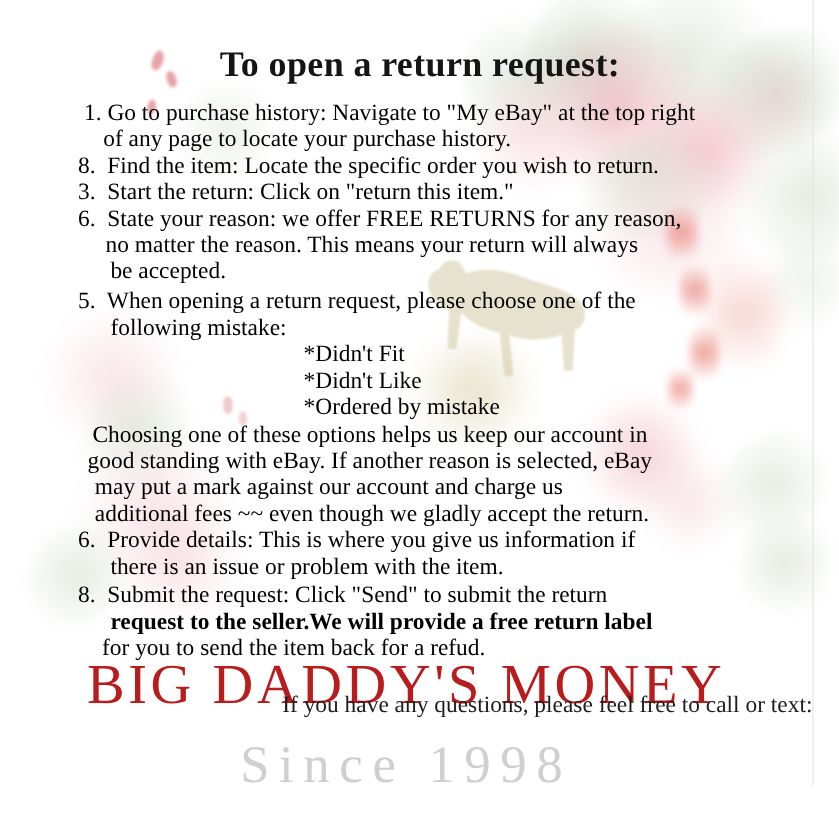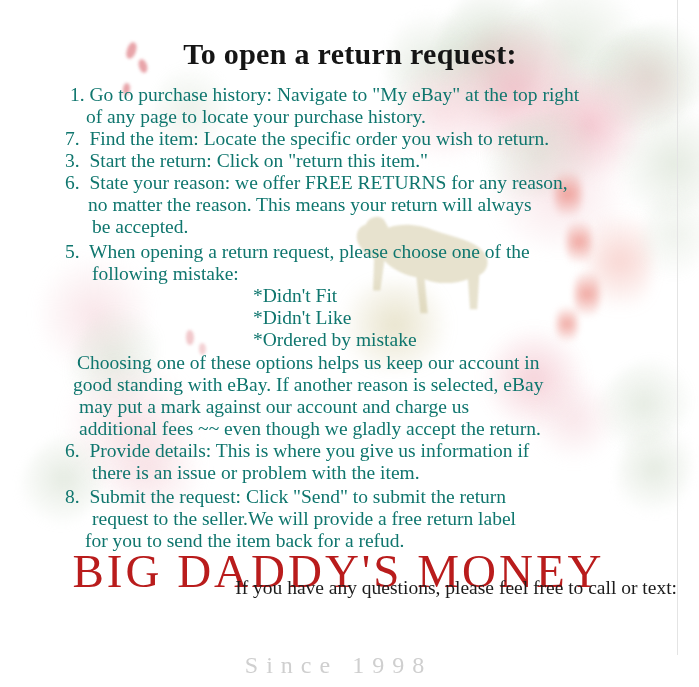--- a/index.html
+++ b/index.html
@@ -18,28 +18,28 @@
   .palesage  {background:radial-gradient(circle,rgba(208,219,202,.55) 0%,rgba(208,219,202,0) 70%);}
   .coral     {background:radial-gradient(circle,rgba(233,128,118,.70) 0%,rgba(233,128,118,0) 70%);filter:blur(3px);}
   .coralfaint{background:radial-gradient(circle,rgba(238,150,140,.40) 0%,rgba(238,150,140,0) 70%);}
   .reddab    {background:rgba(214,90,98,.55);filter:blur(1.5px);border-radius:45% 55% 50% 50%;}
   .tanwash   {background:radial-gradient(circle,rgba(190,176,110,.35) 0%,rgba(190,176,110,0) 70%);}
   .leafshape{border-radius:80% 20% 75% 25%/70% 30% 70% 30%;filter:blur(5px);}
   .edge-line{position:absolute;left:677px;top:0;width:1px;height:655px;background:#e4e4e4;z-index:1;}
   
   .wm{position:absolute;left:0;width:677px;text-align:center;z-index:2;pointer-events:none;}
   .wm-brand{top:544px;font-size:47px;letter-spacing:3px;color:#b91c1c;}
-  .wm-since{top:612px;font-size:24px;letter-spacing:8px;color:#cfcfcf;margin-top:40px;}
+  .wm-since{top:612px;font-size:44px;letter-spacing:8px;color:#cfcfcf;}
   
   .title{
     position:absolute;top:37px;left:0;width:656px;margin:0;text-align:center;
     font-size:30px;font-weight:700;letter-spacing:.3px;z-index:5;color:#151515;padding-left:22px;
   }
   .line{
-    position:absolute;white-space:pre;font-size:19.5px;line-height:22px;z-index:5;color:#0f766e;
+    position:absolute;white-space:pre;font-size:19.5px;line-height:22px;z-index:5;color:#000000;
   }
   .centerline{
     position:absolute;left:0;width:677px;text-align:right;font-size:19.5px;line-height:22px;z-index:5;
   }
   .deer{position:absolute;left:338px;top:212px;z-index:1;filter:blur(1px);opacity:.55;}
 </style>
 </head>
 <body>
 
 <div class="canvas">
@@ -92,36 +92,36 @@
   <div class="edge-line"></div>
 
   <div class="wm wm-brand">BIG DADDY'S MONEY</div>
   <div class="wm wm-since">Since 1998</div>
 
   <h1 class="title">To open a return request:</h1>
 
   <div id="body-lines">
       <div class="line" style="top: 84px; left: 70px;">1. Go to purchase history: Navigate to "My eBay" at the top right</div>
       <div class="line" style="top: 106px; left: 86px;">of any page to locate your purchase history.</div>
-      <div class="line" style="top: 128px; left: 65px;">7.  Find the item: Locate the specific order you wish to return.</div>
+      <div class="line" style="top: 128px; left: 65px;">8.  Find the item: Locate the specific order you wish to return.</div>
       <div class="line" style="top: 150px; left: 65px;">3.  Start the return: Click on "return this item."</div>
       <div class="line" style="top: 172px; left: 65px;">6.  State your reason: we offer FREE RETURNS for any reason,</div>
       <div class="line" style="top: 194px; left: 88px;">no matter the reason. This means your return will always</div>
       <div class="line" style="top: 216px; left: 92px;">be accepted.</div>
       <div class="line" style="top: 241px; left: 65px;">5.  When opening a return request, please choose one of the</div>
       <div class="line" style="top: 263px; left: 92px;">following mistake:</div>
       <div class="line" style="top: 285px; left: 253px;">*Didn't Fit</div>
       <div class="line" style="top: 307px; left: 253px;">*Didn't Like</div>
       <div class="line" style="top: 329px; left: 253px;">*Ordered by mistake</div>
       <div class="line" style="top: 352px; left: 77px;">Choosing one of these options helps us keep our account in</div>
       <div class="line" style="top: 374px; left: 73px;">good standing with eBay. If another reason is selected, eBay</div>
       <div class="line" style="top: 396px; left: 79px;">may put a mark against our account and charge us</div>
       <div class="line" style="top: 418px; left: 79px;">additional fees ~~ even though we gladly accept the return.</div>
       <div class="line" style="top: 440px; left: 65px;">6.  Provide details: This is where you give us information if</div>
       <div class="line" style="top: 462px; left: 92px; text-align: center;">there is an issue or problem with the item.</div>
       <div class="line" style="top: 486px; left: 65px;">8.  Submit the request: Click "Send" to submit the return</div>
-      <div class="line" style="top: 508px; left: 92px;">request to the seller.We will provide a free return label</div>
+      <div class="line" style="top: 508px; left: 92px; font-weight: bold;">request to the seller.We will provide a free return label</div>
       <div class="line" style="top: 530px; left: 85px;">for you to send the item back for a refud.</div>
     </div>
 
   <div class="centerline" style="top:577px;">If you have any questions, please feel free to call or text:</div>
 
 </div>
 
 </body></html>

